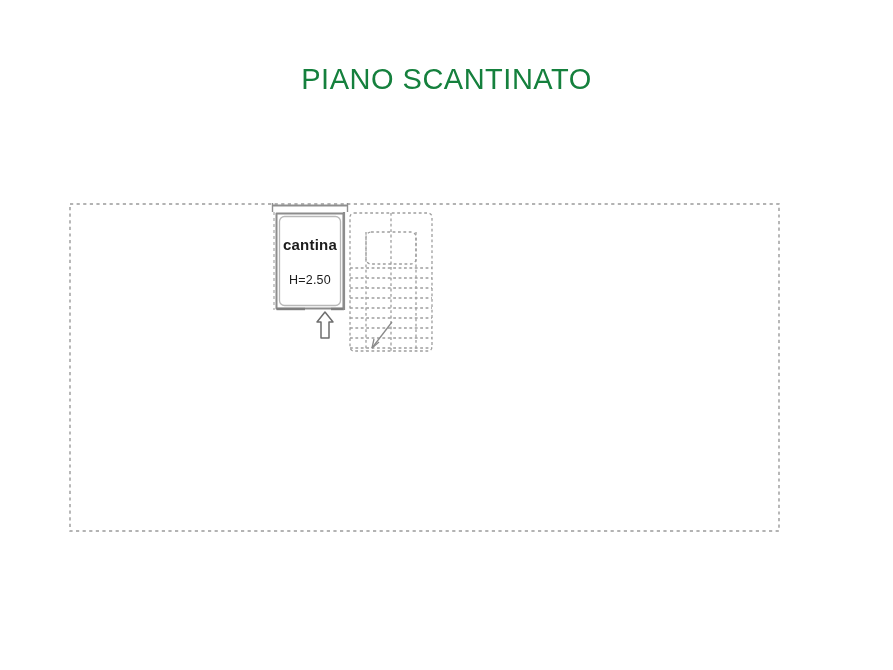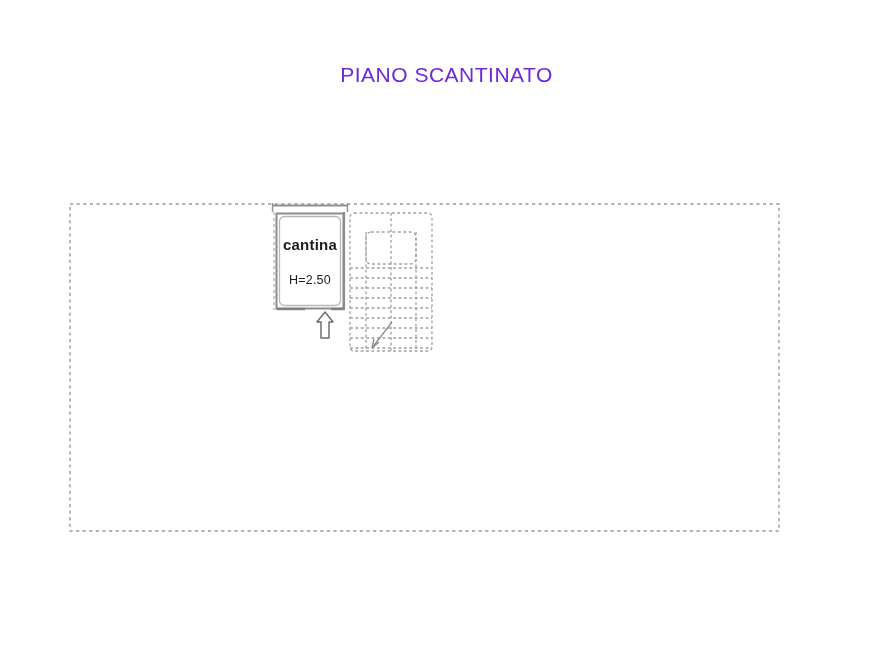--- a/index.html
+++ b/index.html
@@ -18,24 +18,24 @@
     background: #ffffff;
     overflow: hidden;
   }
   #plan-title {
     position: absolute;
     left: 0;
     top: 63px;
     width: 893px;
     text-align: center;
     font-family: "Liberation Sans", sans-serif;
-    font-size: 21px;
+    font-size: 29px;
     font-weight: 400;
     letter-spacing: 0.5px;
-    color: #6d28d9;
+    color: #15803d;
     white-space: nowrap;
   }
   #floorplan-svg {
     position: absolute;
     left: 0;
     top: 0;
     width: 893px;
     height: 670px;
   }
   .lbl {

